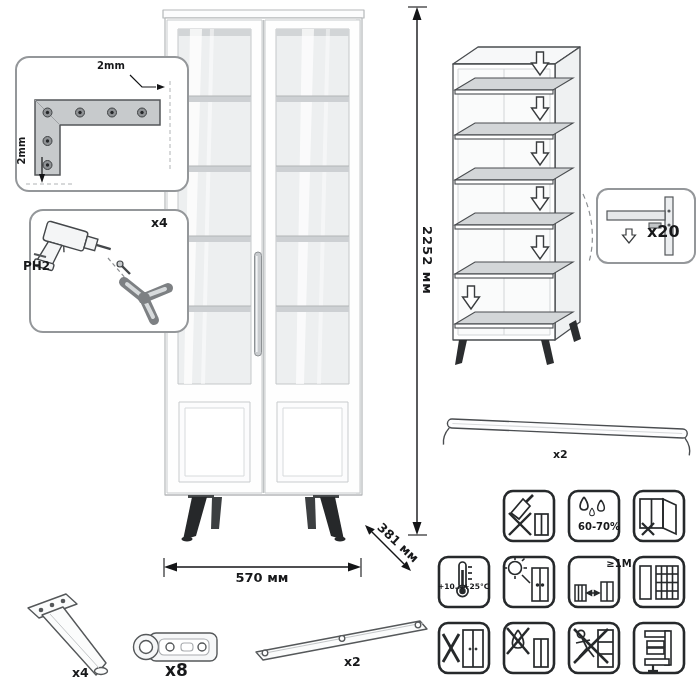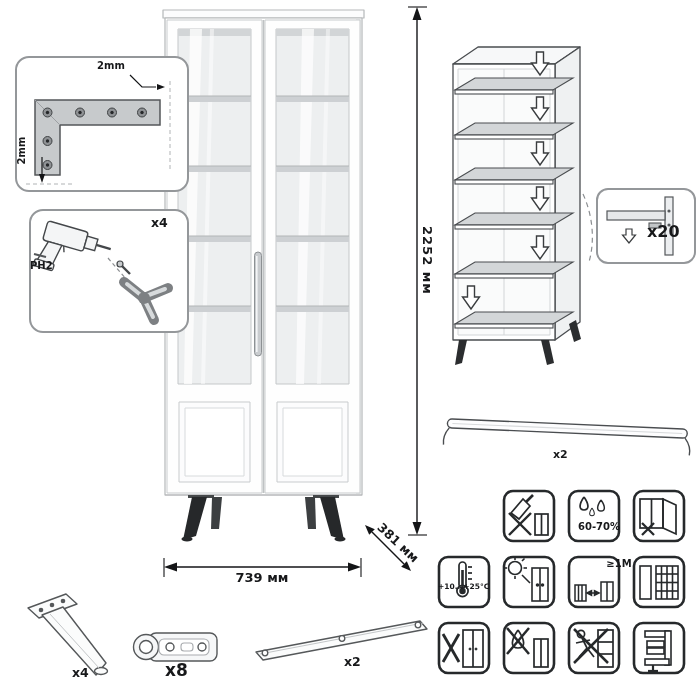--- a/index.html
+++ b/index.html
@@ -90,21 +90,21 @@
   </svg>
   <div class="lbl vert" style="left:420px;top:226px;font-size:13px">2252 мм</div>
 
   <svg class="abs" style="left:150px;top:556px" width="260" height="34" viewBox="0 0 260 34">
     <line x1="22" y1="11" x2="203" y2="11" stroke="#141517" stroke-width="1.4"></line>
     <polygon points="14,11 27,6.5 27,15.5" fill="#141517"></polygon>
     <polygon points="211,11 198,6.5 198,15.5" fill="#141517"></polygon>
     <line x1="14" y1="2" x2="14" y2="21" stroke="#141517" stroke-width="1.1"></line>
     <line x1="211" y1="2" x2="211" y2="21" stroke="#141517" stroke-width="1.1"></line>
   </svg>
-  <div class="lbl center" style="left:214px;top:571px;width:96px;font-size:13px">739 мм</div>
+  <div class="lbl center" style="left:214px;top:571px;width:96px;font-size:13px">570 мм</div>
 
   <svg class="abs" style="left:352px;top:512px" width="76" height="76" viewBox="0 0 76 76">
     <line x1="20" y1="20" x2="52" y2="52" stroke="#141517" stroke-width="1.4"></line>
     <polygon points="13,13 17.2,22.8 22.8,17.2" fill="#141517"></polygon>
     <polygon points="59,59 49.2,54.8 54.8,49.2" fill="#141517"></polygon>
   </svg>
   <div class="lbl center" style="left:366px;top:536px;width:64px;font-size:12.5px;transform:rotate(43deg)">381 мм</div>
 
   <svg class="abs" style="left:12px;top:53px" width="180" height="142" viewBox="0 0 180 142">
     <rect x="4" y="4" width="172" height="134" rx="13" fill="#ffffff" stroke="#94979a" stroke-width="2"></rect>
@@ -160,21 +160,21 @@
       <g stroke="#d7dadc" stroke-width="4">
         <line x1="116" y1="90" x2="101" y2="78"></line>
         <line x1="120" y1="90" x2="139" y2="83"></line>
         <line x1="119" y1="95" x2="127" y2="111"></line>
       </g>
       <circle cx="118" cy="92" r="6" fill="#7d8083"></circle>
     </g>
     <line x1="8" y1="48" x2="20" y2="51" stroke="#54575a" stroke-width="2"></line>
   </svg>
   <div class="lbl" style="left:151px;top:216px;font-size:12.5px">x4</div>
-  <div class="lbl" style="left:30px;top:260px;font-size:10px">PH2</div>
+  <div class="lbl" style="left:23px;top:260px;font-size:12px">PH2</div>
 
   <svg class="abs" style="left:443px;top:36px" width="158" height="348" viewBox="0 0 158 348">
     <g fill="#ffffff" stroke="#4a4d50" stroke-width="1.3" stroke-linejoin="round">
       <polygon points="35,11 137,11 112,28 10,28" fill="#f7f8f9"></polygon>
       <polygon points="137,11 137,286 112,304 112,28" fill="#eff1f2"></polygon>
       <rect x="10" y="28" width="102" height="276" fill="#ffffff"></rect>
       <rect x="15" y="33" width="92" height="266" fill="#fafbfb" stroke="#d2d5d7" stroke-width="1"></rect>
       <line x1="61" y1="33" x2="61" y2="299" stroke="#d2d5d7" stroke-width="1"></line>
     </g>
     <g stroke="#4a4d50" stroke-width="1.1">

